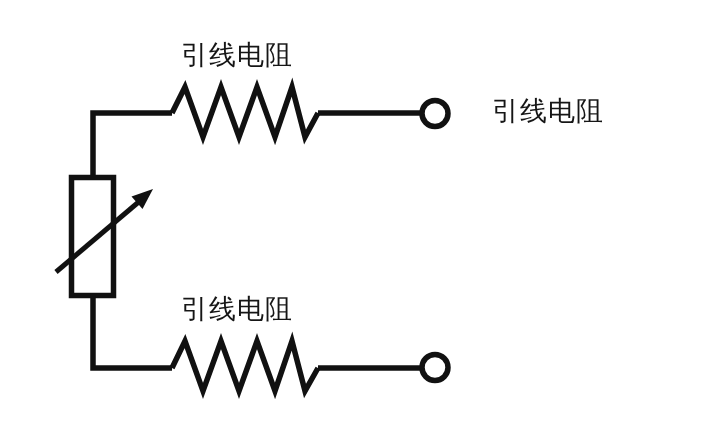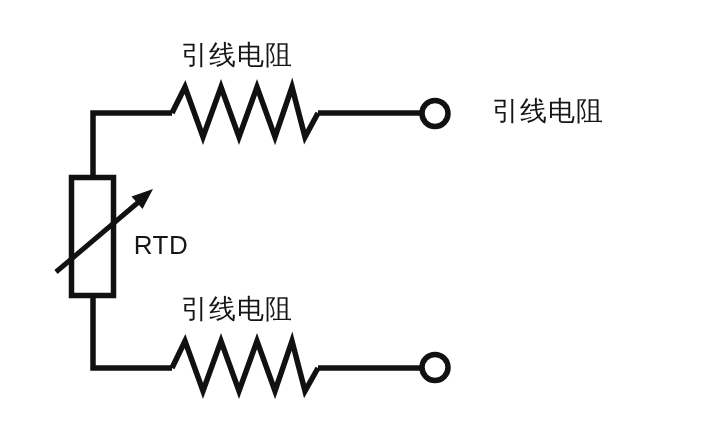--- a/index.html
+++ b/index.html
@@ -67,17 +67,16 @@
       <line x1="318" y1="368" x2="422" y2="368"></line>
 
       <circle cx="435" cy="367.5" r="13" fill="#ffffff"></circle>
     </g>
   </svg>
 
   <div class="label cjk" style="left:237px; top:42px;">引线电阻</div>
 
   <div class="label cjk" style="left:548px; top:98px;">引线电阻</div>
 
-  <div class="label latin" style="left:161px; top:232px;">RTD</div>
 
   <div class="label cjk" style="left:237px; top:296px;">引线电阻</div>
 
 </div>
 
 </body></html>

